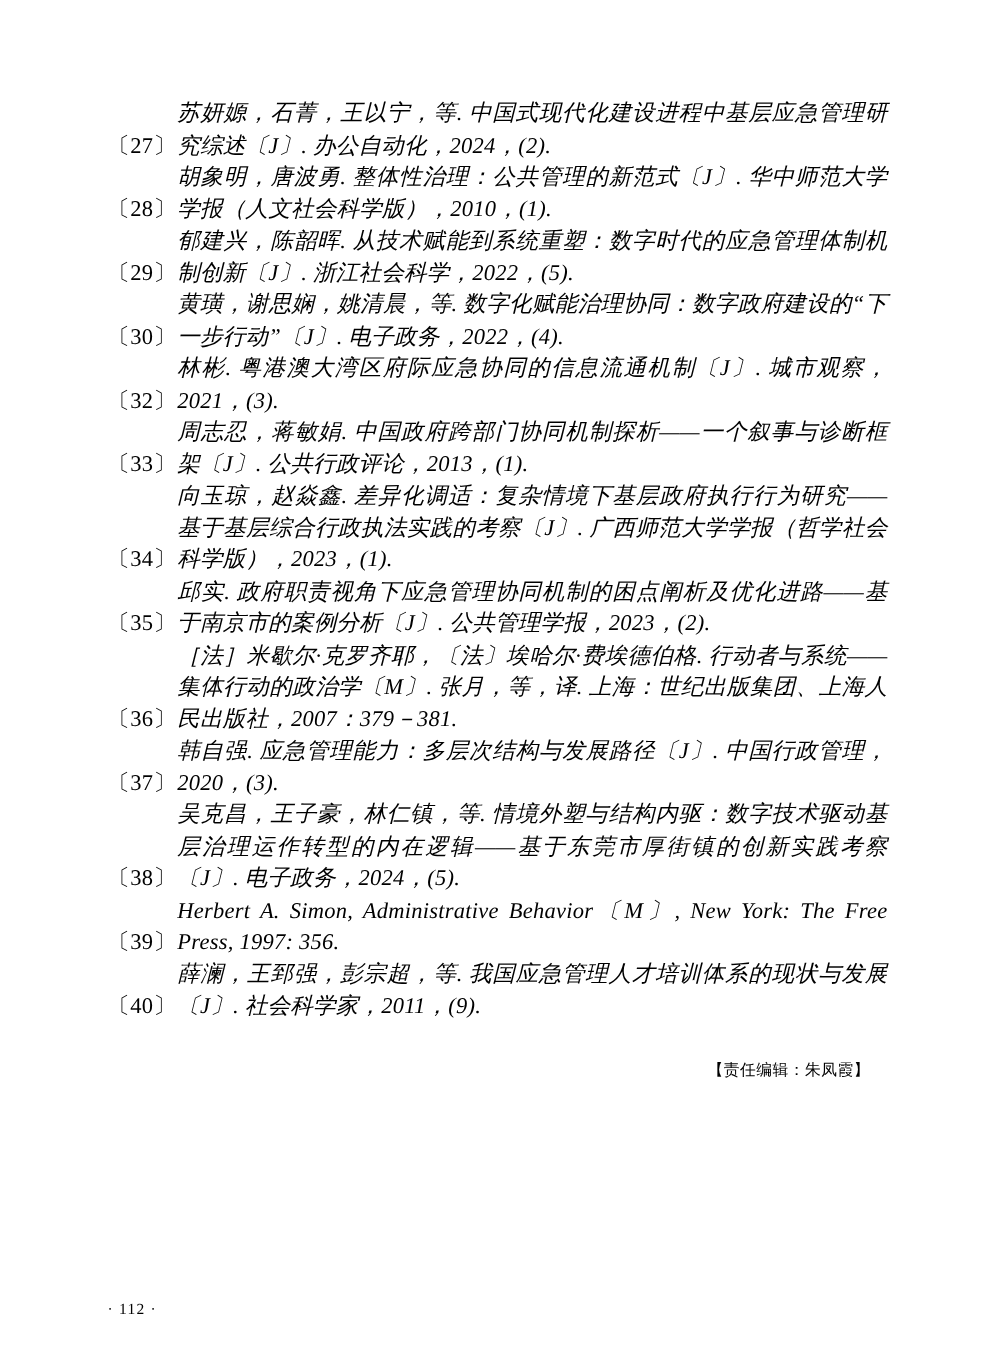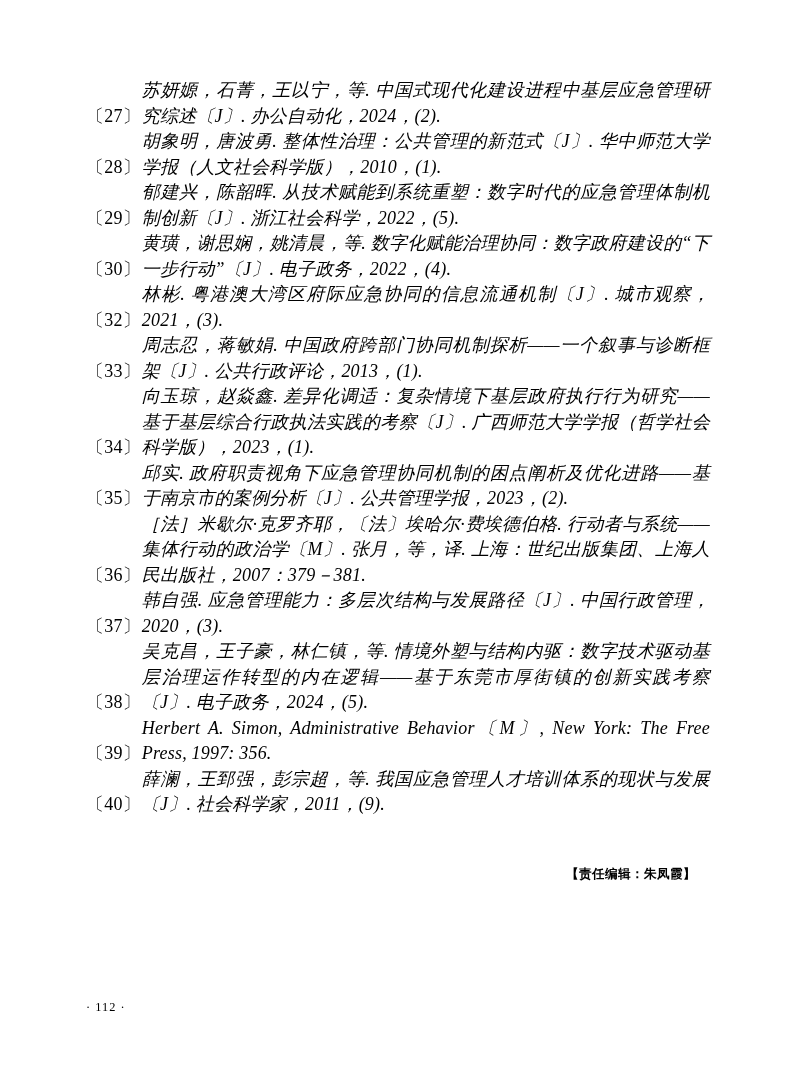--- a/index.html
+++ b/index.html
@@ -52,32 +52,32 @@
     flex: 1 1 auto;
     text-align: justify;
     text-justify: inter-ideograph;
     font-style: italic;
   }
   .ref-item.latin .ref-text,
   .ref-item.latin .ref-num {
     font-family: "Liberation Serif", "DejaVu Serif", serif;
   }
   .editor-line {
-    margin-top: 48px;
+    margin-top: 30px;
     text-align: right;
     font-size: 12.6px;
     font-family: "DejaVu Sans", "Liberation Sans", sans-serif;
-    font-weight: bold;
+    font-weight: normal;
     letter-spacing: 0.4px;
     padding-right: 14px;
   }
   .page-number {
     position: absolute;
     left: 86px;
-    top: 1000px;
+    top: 1040px;
     font-size: 12.4px;
     letter-spacing: 1px;
   }
 </style>
 </head>
 <body>
 
 <div class="page">
   <div class="content">
     <div class="ref-list">

